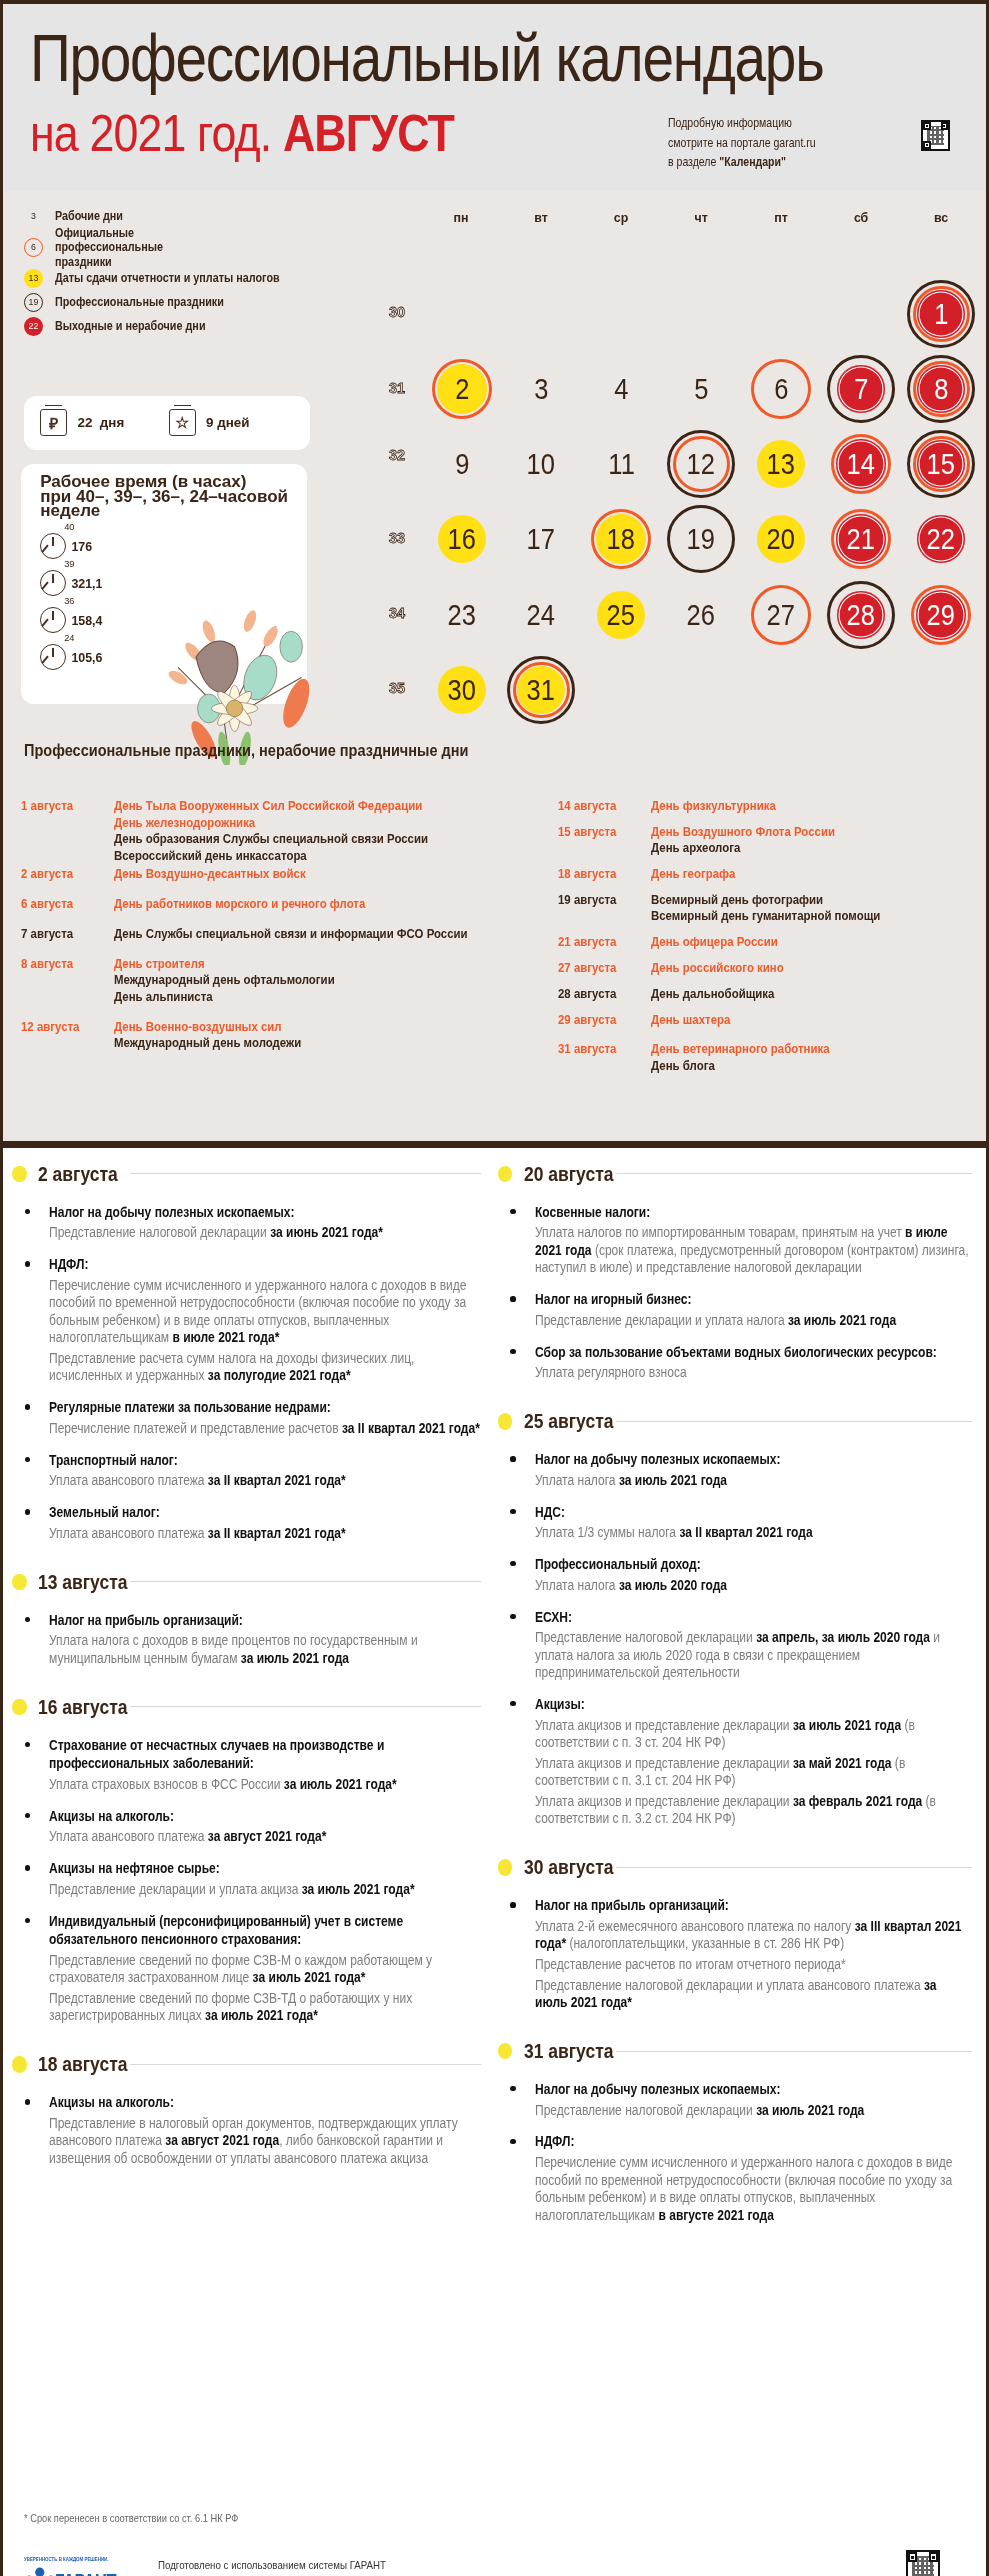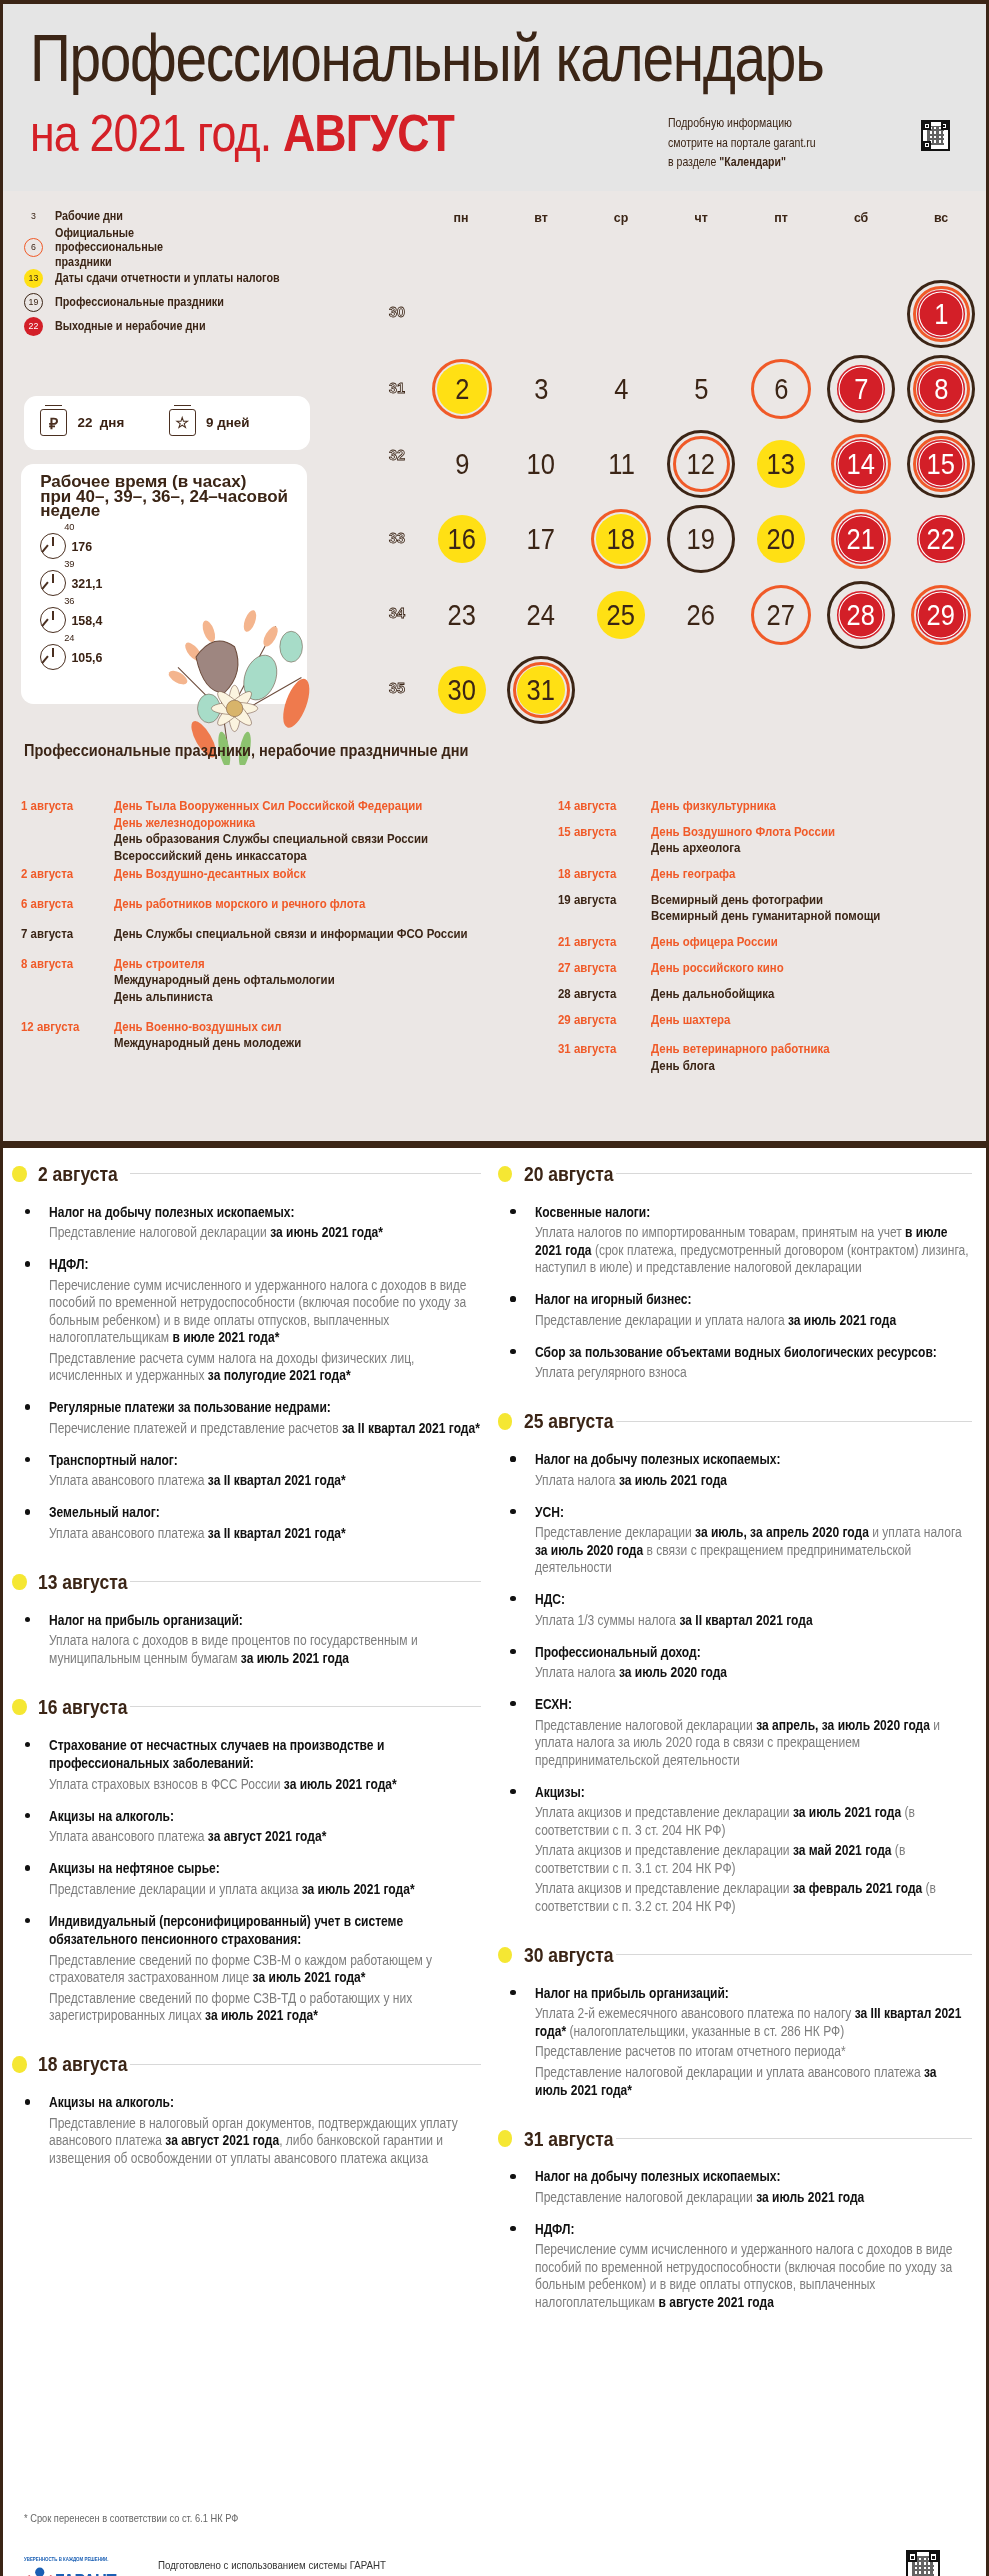--- a/index.html
+++ b/index.html
@@ -560,24 +560,20 @@
         <div class="tdate">
           <span class="tdot"></span>
           <span class="tdate-txt">25 августа</span>
           <span class="tline"></span>
         </div>
         <div class="titem">
         <div class="tname">Налог на добычу полезных ископаемых:</div>
           <div class="tdesc">Уплата налога <b>за июль 2021 года</b></div>
         </div>
         <div class="titem">
-        <div class="tname">УСН:</div>
-          <div class="tdesc">Представление декларации <b>за июль, за апрель 2020 года</b> и уплата налога <b>за июль 2020 года</b> в связи с прекращением предпринимательской деятельности</div>
-        </div>
-        <div class="titem">
         <div class="tname">НДС:</div>
           <div class="tdesc">Уплата 1/3 суммы налога <b>за II квартал 2021 года</b></div>
         </div>
         <div class="titem">
         <div class="tname">Профессиональный доход:</div>
           <div class="tdesc">Уплата налога <b>за июль 2020 года</b></div>
         </div>
         <div class="titem">
         <div class="tname">ЕСХН:</div>
           <div class="tdesc">Представление налоговой декларации <b>за апрель, за июль 2020 года</b> и уплата налога за июль 2020 года в связи с прекращением предпринимательской деятельности</div>

